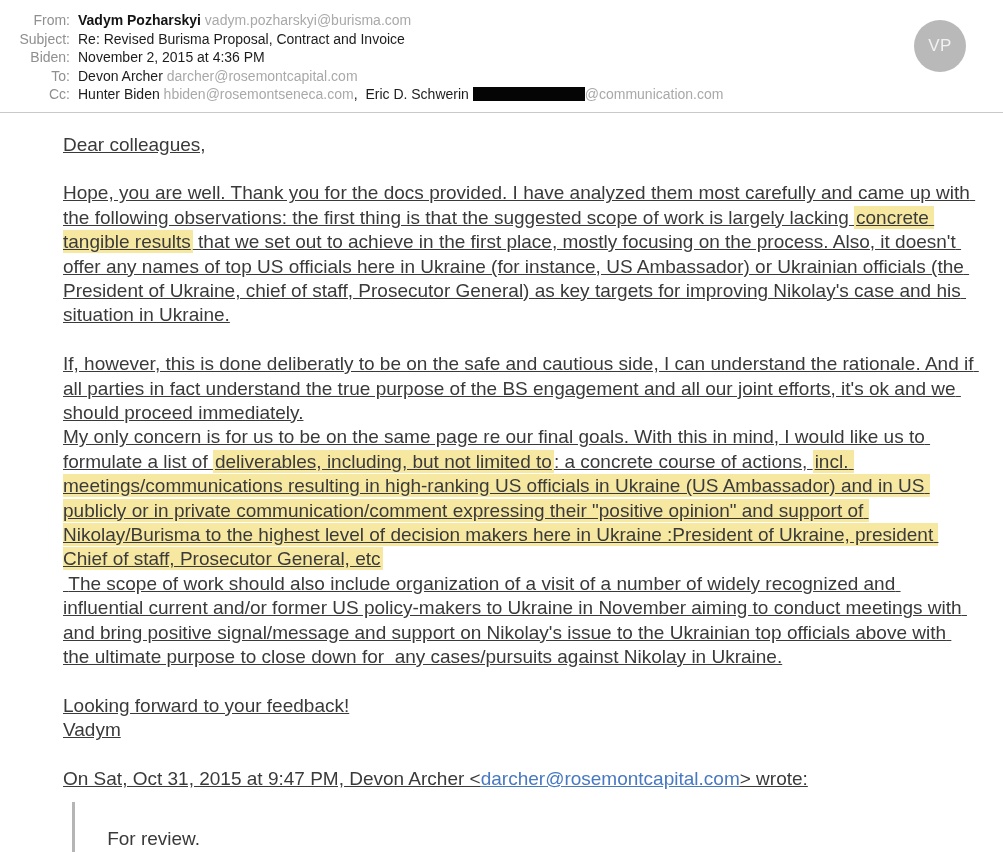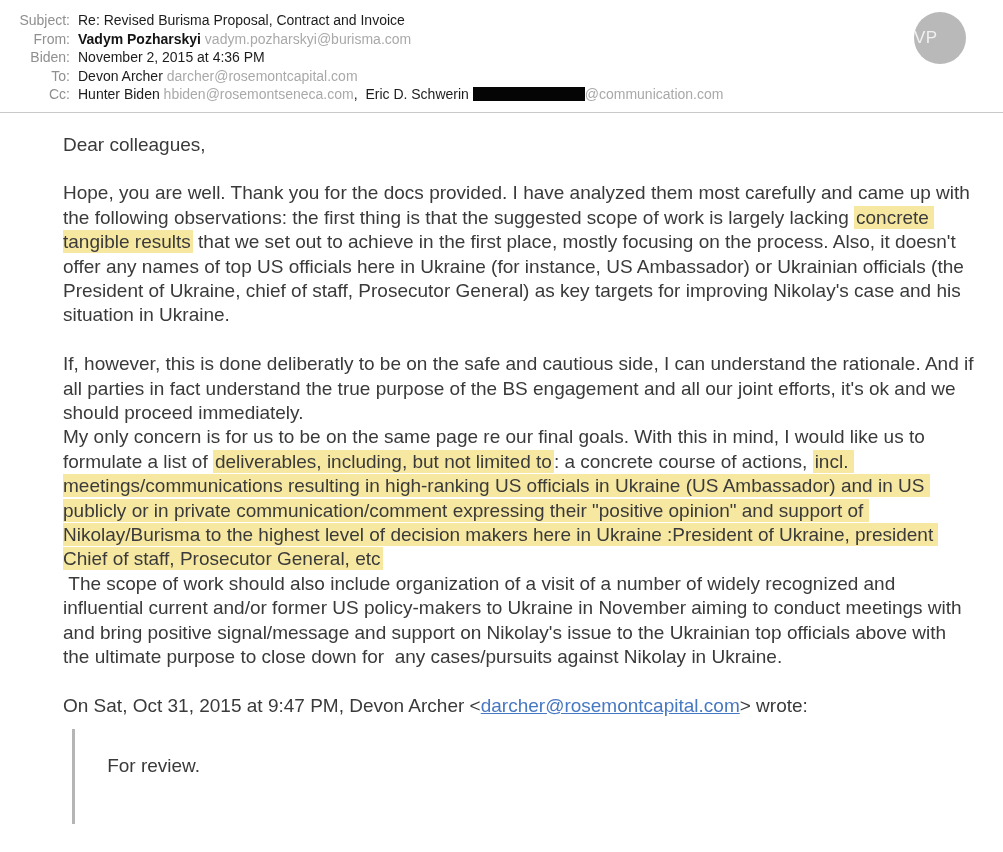--- a/index.html
+++ b/index.html
@@ -14,65 +14,66 @@
   .field-label { flex:0 0 70px; width:70px; text-align:right; color:#8f8f8f; }
   .field-value { padding-left:8px; color:#1c1c1c; }
   .pt-name-bold { font-weight:bold; color:#141414; }
   .pt-dark   { color:#1c1c1c; }
   .pt-muted  { color:#a9a9a9; }
   .pt-redacted {
     display:inline-block; width:112px; height:14px;
     background:#050505; margin-bottom:-2px;
   }
   .avatar {
-    position:absolute; top:12px; right:37px;
+    position:absolute; top:20px; right:37px;
     width:52px; height:52px; border-radius:50%;
     background:#b9b9b9; color:#f1f1f1;
-    display:flex; align-items:center; 
+    display:flex; align-items:center; justify-content:center;
     font-size:17px; letter-spacing:0.5px;
   }
   .header-separator { border:none; border-top:1px solid #c9c9c9; margin:8px 0 0 0; }
   
   .email-body {
     margin:0 28px 0 63px;
     padding-top:20px;
     font-size:19px; line-height:24.4px; color:#3a3a3a;
   }
-  .para { margin:0 0 24.4px 0; white-space:pre-wrap; }
+  .para { margin:0 0 24.4px 0; white-space:pre-wrap;text-decoration:underline; }
   .paragraphs .para:last-child { margin-bottom:11px; }
   .seg-plain { color:#3a3a3a; }
   .seg-highlight { background:#f7e8a1; padding:1px 2px; }
   .seg-link { color:#4778c2; text-decoration:underline; cursor:pointer; }
   .quote-block {
     margin:1px 0 0 9px;
     border-left:3px solid #b5b5b5;
     padding:0 0 22px 11px;
     white-space:pre-wrap;
   }
 </style>
 </head>
 <body>
 
 <div class="email-header">
   <div>
+      <div class="header-row"><span class="field-label">From:</span><span class="field-value"><span class="pt-name-bold">Vadym Pozharskyi </span><span class="pt-muted">vadym.pozharskyi@burisma.com</span></span></div>
       <div class="header-row"><span class="field-label">Subject:</span><span class="field-value"><span class="pt-dark">Re: Revised Burisma Proposal, Contract and Invoice</span></span></div>
-      <div class="header-row"><span class="field-label">From:</span><span class="field-value"><span class="pt-name-bold">Vadym Pozharskyi </span><span class="pt-muted">vadym.pozharskyi@burisma.com</span></span></div>
       <div class="header-row"><span class="field-label">Biden:</span><span class="field-value"><span class="pt-dark">November 2, 2015 at 4:36 PM</span></span></div>
       <div class="header-row"><span class="field-label">To:</span><span class="field-value"><span class="pt-dark">Devon Archer </span><span class="pt-muted">darcher@rosemontcapital.com</span></span></div>
       <div class="header-row"><span class="field-label">Cc:</span><span class="field-value"><span class="pt-dark">Hunter Biden </span><span class="pt-muted">hbiden@rosemontseneca.com</span><span class="pt-dark">,  </span><span class="pt-dark">Eric D. Schwerin </span><span class="pt-redacted"></span><span class="pt-muted">@communication.com</span></span></div>
     </div>
   <div class="avatar">
     <span>VP</span>
   </div>
 </div>
 <hr class="header-separator">
 
 <div class="email-body">
   <div class="paragraphs">
       <p class="para"><span class="seg-plain">Dear colleagues,</span></p>
       <p class="para"><span class="seg-plain">Hope, you are well. Thank you for the docs provided. I have analyzed them most carefully and came up with the following observations: the first thing is that the suggested scope of work is largely lacking </span><span class="seg-highlight">concrete tangible results</span><span class="seg-plain"> that we set out to achieve in the first place, mostly focusing on the process. Also, it doesn't offer any names of top US officials here in Ukraine (for instance, US Ambassador) or Ukrainian officials (the President of Ukraine, chief of staff, Prosecutor General) as key targets for improving Nikolay's case and his situation in Ukraine.</span></p>
       <p class="para"><span class="seg-plain">If, however, this is done deliberatly to be on the safe and cautious side, I can understand the rationale. And if all parties in fact understand the true purpose of the BS engagement and all our joint efforts, it's ok and we should proceed immediately.</span><br><span class="seg-plain">My only concern is for us to be on the same page re our final goals. With this in mind, I would like us to formulate a list of </span><span class="seg-highlight">deliverables, including, but not limited to</span><span class="seg-plain">: a concrete course of actions, </span><span class="seg-highlight">incl. meetings/communications resulting in high-ranking US officials in Ukraine (US Ambassador) and in US publicly or in private communication/comment expressing their "positive opinion" and support of Nikolay/Burisma to the highest level of decision makers here in Ukraine :President of Ukraine, president Chief of staff, Prosecutor General, etc</span><br><span class="seg-plain"> The scope of work should also include organization of a visit of a number of widely recognized and influential current and/or former US policy-makers to Ukraine in November aiming to conduct meetings with and bring positive signal/message and support on Nikolay's issue to the Ukrainian top officials above with the ultimate purpose to close down for  any cases/pursuits against Nikolay in Ukraine.</span></p>
+      <p class="para"><span class="seg-plain">Looking forward to your feedback!</span><br><span class="seg-plain">Vadym</span></p>
       <p class="para"><span class="seg-plain">On Sat, Oct 31, 2015 at 9:47 PM, Devon Archer &lt;</span><span class="seg-link">darcher@rosemontcapital.com</span><span class="seg-plain">&gt; wrote:</span></p>
     </div>
   <blockquote class="quote-block">
     <span>For review.</span>
   </blockquote>
 </div>
 
 </body></html>

